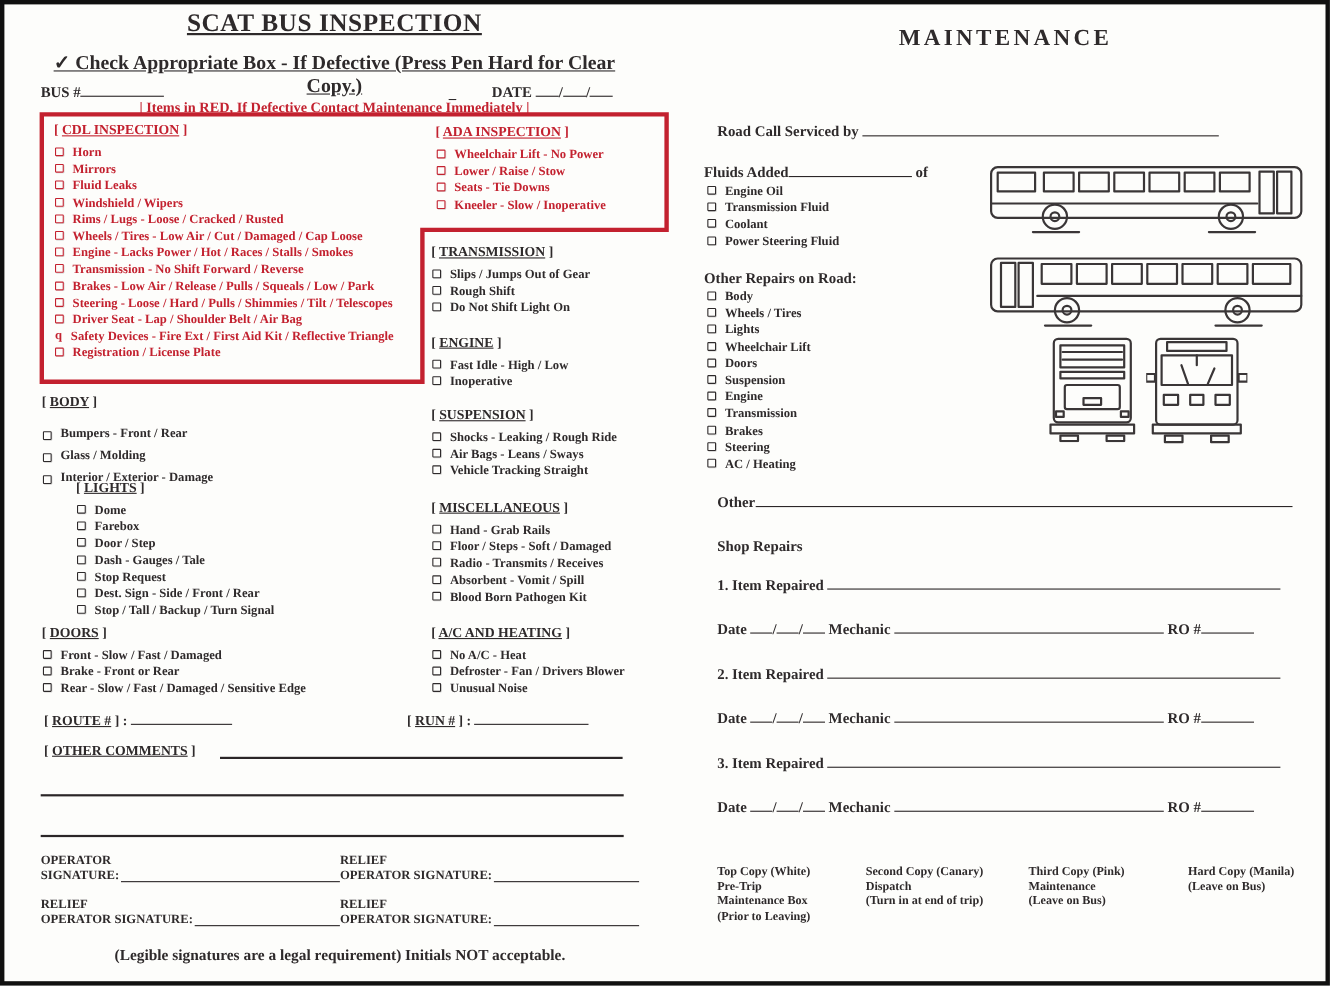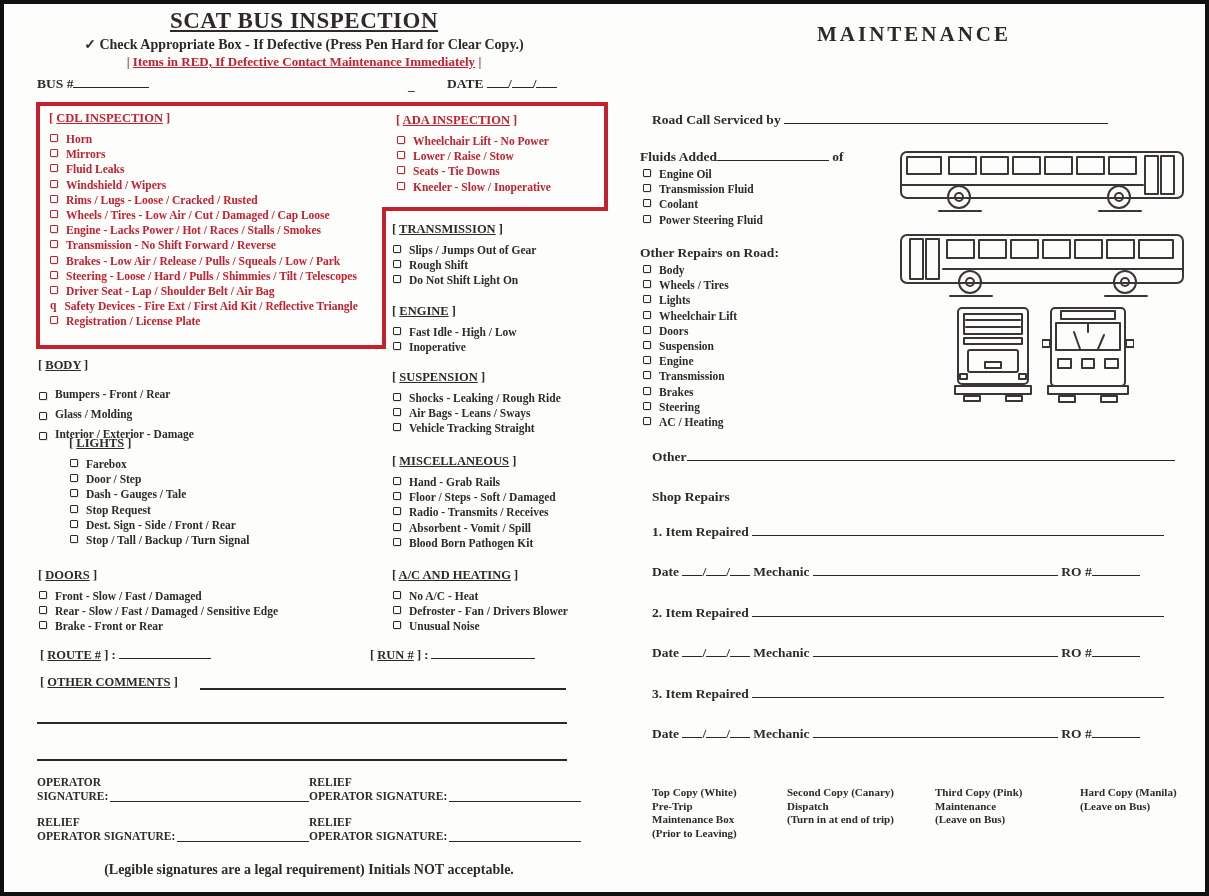--- a/index.html
+++ b/index.html
@@ -12,21 +12,21 @@
     color:#2e2a2b;
     overflow:hidden;
   }
   .abs { position:absolute; }
   .u { text-decoration:underline; }
   .red { color:#c3212f; }
   .center { text-align:center; }
 
   .main-title { font-size:23px; font-weight:bold; letter-spacing:.5px; }
   .main-title .u { text-decoration:underline; }
-  .sub-note { font-size:14px; font-weight:bold; margin-top:2px; }
+  .sub-note { font-size:18px; font-weight:bold; margin-top:12px;text-decoration:underline; }
   .red-note { font-size:13px; font-weight:bold; margin-top:1px; }
 
   .fieldline { font-size:13.5px; font-weight:bold; }
   .blank { display:inline-block; border-bottom:1.8px solid #2b2627; height:12px; vertical-align:baseline; }
 
   .sec-h { font-size:12.5px; font-weight:bold; margin-bottom:7px; white-space:nowrap; }
   .sec .row { display:flex; align-items:flex-start; height:15.2px; white-space:nowrap; }
   .sec.sp20 .row { height:20px;align-items:flex-end; }
   .sec .lbl { font-size:11.5px; font-weight:bold; line-height:12px; }
   .cb {
@@ -298,20 +298,24 @@
         <span class="cb"></span>
         <span class="lbl">Interior / Exterior - Damage</span>
       </div>
     </div>
 </div>
 
 <div class="abs sec" style="left:34px;top:432px;width:300px;margin-left:31px;">
   <div class="sec-h"><span>[</span> <span class="u">LIGHTS</span> <span>]</span></div>
   <div>
 
+  <div class="row">
+        <span class="cb"></span>
+        <span class="lbl">Dome</span>
+      </div>
       <div class="row">
         <span class="cb"></span>
         <span class="lbl">Farebox</span>
       </div>
       <div class="row">
         <span class="cb"></span>
         <span class="lbl">Door / Step</span>
       </div>
       <div class="row">
         <span class="cb"></span>
@@ -335,25 +339,25 @@
 <div class="abs sec" style="left:34px;top:564px;width:310px;">
   <div class="sec-h"><span>[</span> <span class="u">DOORS</span> <span>]</span></div>
   <div>
 
   <div class="row">
         <span class="cb"></span>
         <span class="lbl">Front - Slow / Fast / Damaged</span>
       </div>
       <div class="row">
         <span class="cb"></span>
+        <span class="lbl">Brake - Front or Rear</span>
+      </div>
+      <div class="row">
+        <span class="cb"></span>
         <span class="lbl">Rear - Slow / Fast / Damaged / Sensitive Edge</span>
-      </div>
-      <div class="row">
-        <span class="cb"></span>
-        <span class="lbl">Brake - Front or Rear</span>
       </div>
     </div>
 </div>
 
 <div class="abs sec-h" style="left:36px;top:643px;">
   <span>[</span>
   <span class="u">ROUTE #</span>
   <span>]</span>
   <span>:</span>
   <span class="blank" style="width:92px;"></span>

